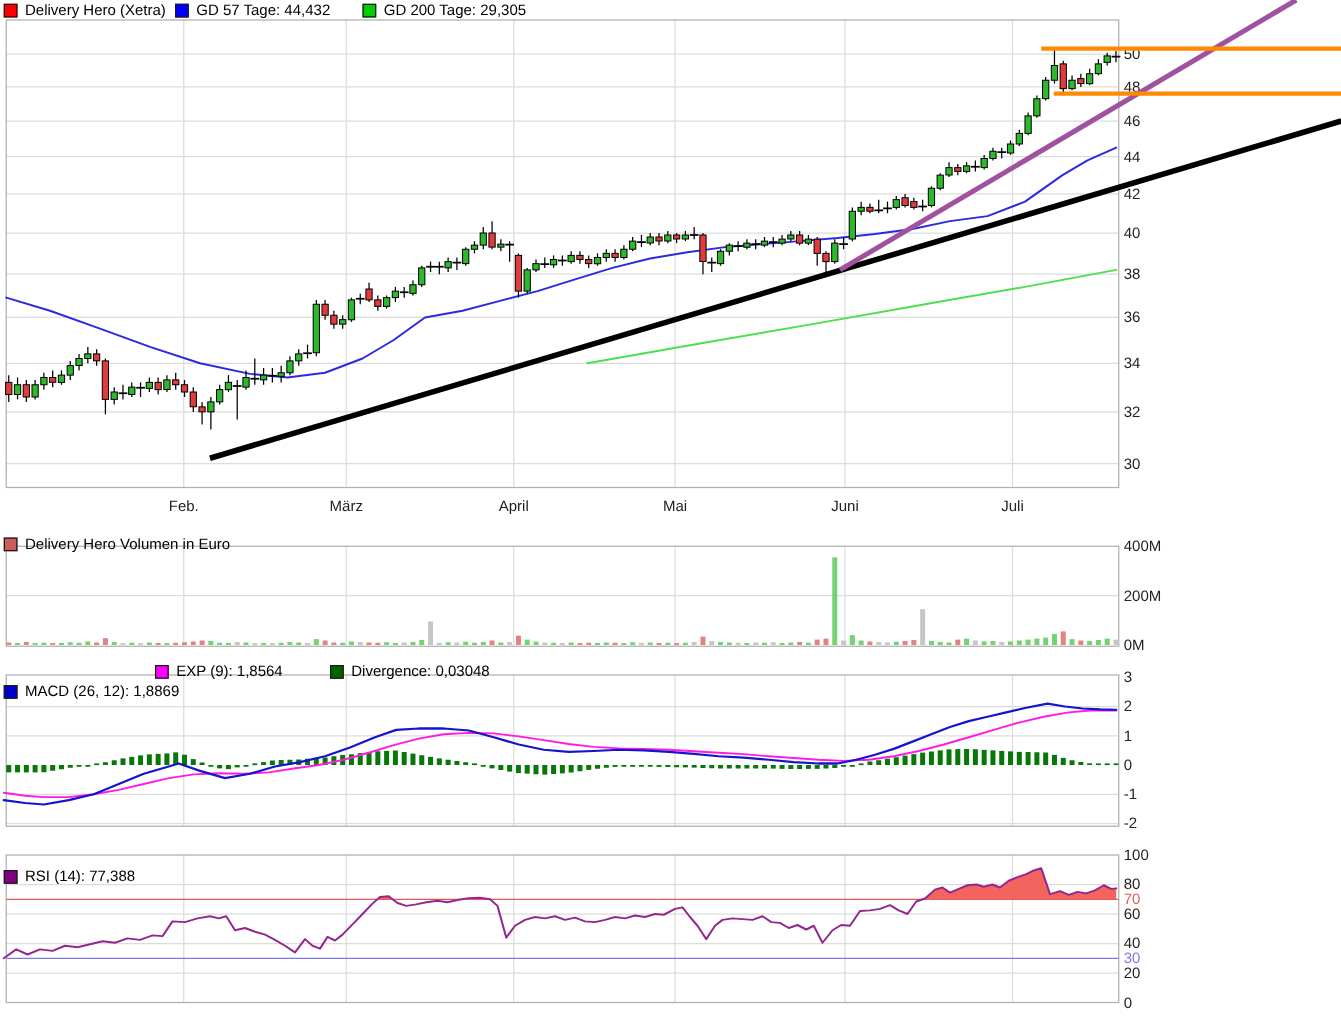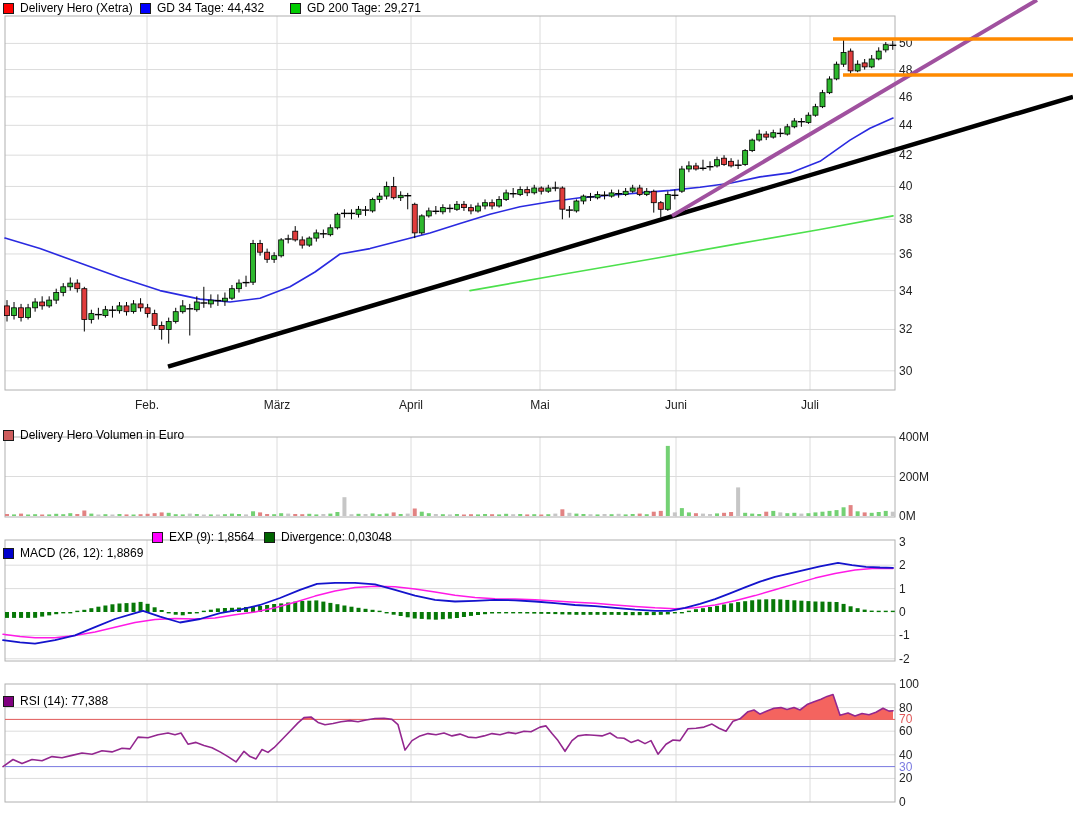--- a/index.html
+++ b/index.html
@@ -625,37 +625,37 @@
       <polyline points="3,766.6 13,759.5 22,763.6 32,759.5 42,760.7 52,756.6 62,757.8 72,755.4 82,753.0 92,754.2 102,750.7 112,751.9 122,748.3 130,748.9 138,737.1 148,737.7 158,734.7 168,733.0 175,734.7 181,733.0 188,744.2 196,742.4 204,745.4 212,747.7 220,751.9 228,756.6 236,761.9 244,751.3 250,756.6 256,758.9 262,749.5 268,752.4 274,747.7 282,739.5 290,731.2 298,722.9 304,717.6 311,717.0 318,722.4 325,724.7 333,723.5 341,721.8 350,720.6 358,721.8 366,720.0 375,718.5 384,718.2 392,719.4 398,724.7 405,750.1 412,740.6 420,735.9 428,733.6 436,734.7 444,733.0 452,735.9 460,734.1 468,737.1 476,737.7 484,735.9 492,733.6 500,734.7 508,732.4 516,733.6 524,731.2 531,731.8 540,727.1 546,725.9 552,733.6 558,740.6 565,751.3 572,740.6 578,735.9 586,734.7 594,735.3 602,735.9 610,733.0 617,737.7 624,738.3 631,742.4 638,740.0 645,743.6 651,740.6 658,754.2 666,744.2 673,740.0 680,740.6 688,728.8 696,728.3 704,727.1 712,724.1 719,728.3 726,731.2 733,721.2 740,718.8 748,711.7 754,710.0 760,714.1 767,711.1 774,708.2 781,707.6 787,709.4 794,707.6 800,710.0 807,704.6 814,701.7 821,699.3 827,696.4 833,694.6 840,715.3 848,712.9 855,715.9 862,713.5 869,714.7 876,712.3 883,708.2 889,711.1 893,710.7" fill="none" stroke="#93278f" stroke-width="1.6" stroke-linejoin="round" stroke-linecap="round"></polyline>
     </g>
   </svg>
 
 <div class="li" style="top:1px;left:3px">
   <i class="sq" style="background: rgb(255, 0, 0);"></i>
   <span>Delivery Hero (Xetra)</span>
 </div>
 <div class="li" style="top:1px;left:140px">
   <i class="sq" style="background: rgb(0, 0, 255);"></i>
-  <span>GD 34 Tage: 44,432</span>
+  <span>GD 57 Tage: 44,432</span>
 </div>
 <div class="li" style="top:1px;left:290px">
   <i class="sq" style="background: rgb(0, 204, 0);"></i>
-  <span>GD 200 Tage: 29,271</span>
+  <span>GD 200 Tage: 29,305</span>
 </div>
 
 <div class="li" style="top:428px;left:3px">
   <i class="sq" style="background: rgb(205, 92, 92);"></i>
   <span>Delivery Hero Volumen in Euro</span>
 </div>
 
 <div class="li" style="top:546px;left:3px">
   <i class="sq" style="background: rgb(0, 0, 204);"></i>
   <span>MACD (26, 12): 1,8869</span>
 </div>
-<div class="li" style="top:530px;left:152px">
+<div class="li" style="top:530px;left:124px">
   <i class="sq" style="background: rgb(255, 0, 255);"></i>
   <span>EXP (9): 1,8564</span>
 </div>
 <div class="li" style="top:530px;left:264px">
   <i class="sq" style="background: rgb(0, 100, 0);"></i>
   <span>Divergence: 0,03048</span>
 </div>
 
 <div class="li" style="top:694px;left:3px">
   <i class="sq" style="background: rgb(128, 0, 128);"></i>

